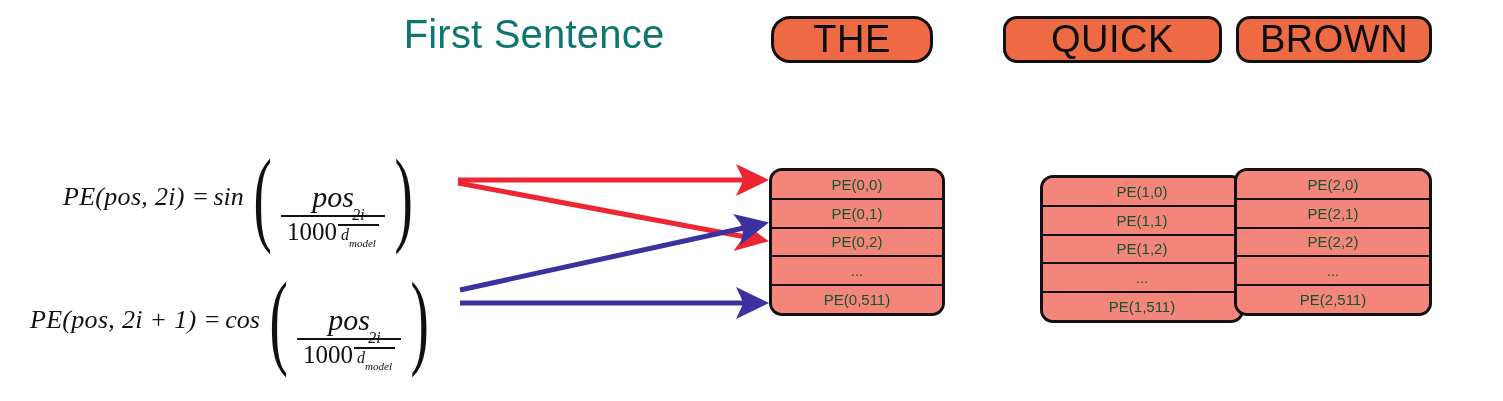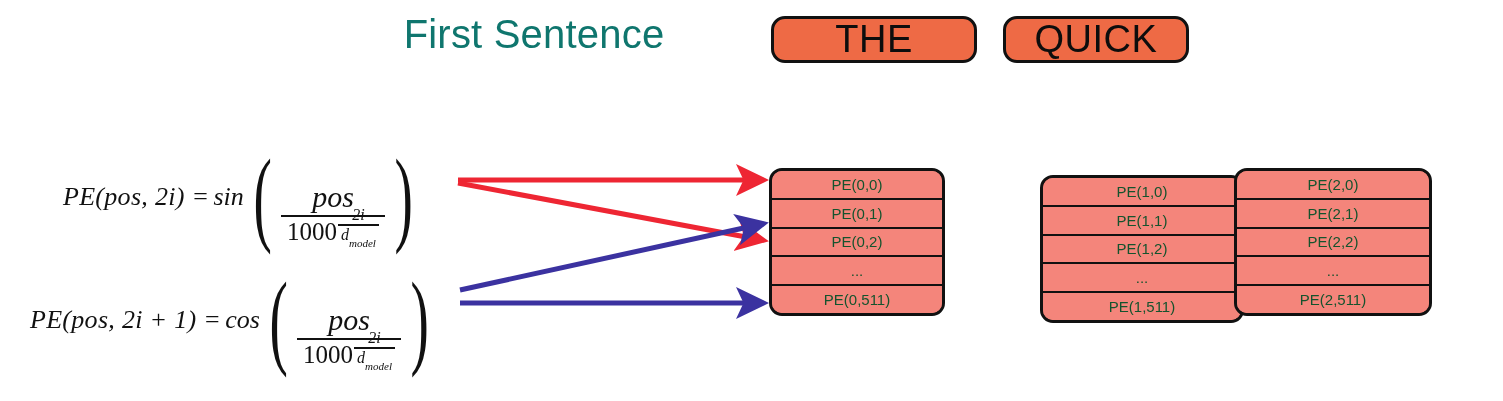--- a/index.html
+++ b/index.html
@@ -173,22 +173,23 @@
     pointer-events: none;
   }
 </style>
 </head>
 <body>
 
 <div id="canvas">
 
   <div id="slide-title">First Sentence</div>
 
-  <div class="word-box" style="left:771px; top:16px; width:206px; height:47px;">THE</div>
-  <div class="word-box" style="left:1003px; top:16px; width:186px; height:47px;">QUICK</div>
+  <div class="word-box" style="left:771px; top:16px; width:162px; height:47px;border-radius:19px;">THE</div>
+  <div class="word-box" style="left:1003px; top:16px; width:219px; height:47px;">QUICK</div>
+  <div class="word-box" style="left:1236px; top:16px; width:196px; height:47px;">BROWN</div>
 
   <div class="pe-stack" style="left:769px; top:168px; width:176px; height:148px;">
     <div class="pe-cell">PE(0,0)</div>
     <div class="pe-cell">PE(0,1)</div>
     <div class="pe-cell">PE(0,2)</div>
     <div class="pe-cell">...</div>
     <div class="pe-cell">PE(0,511)</div>
   </div>
 
   <div class="pe-stack" style="left:1040px; top:168px; width:204px; height:148px;margin-top:7px;">

